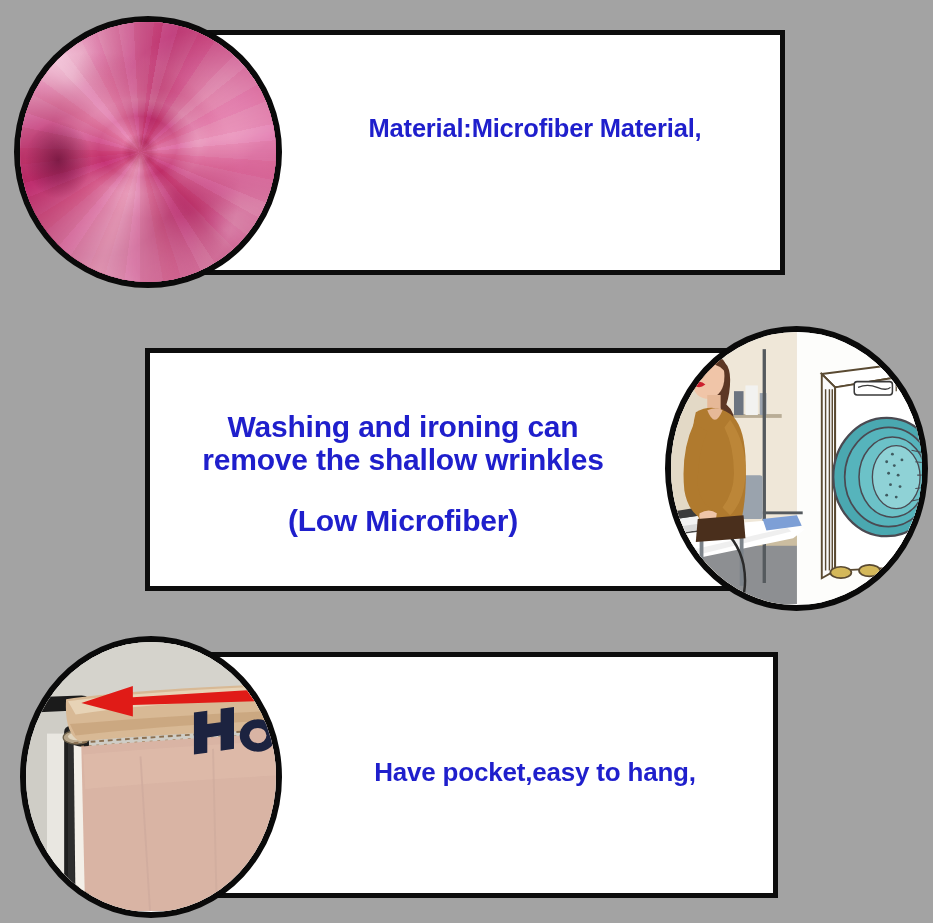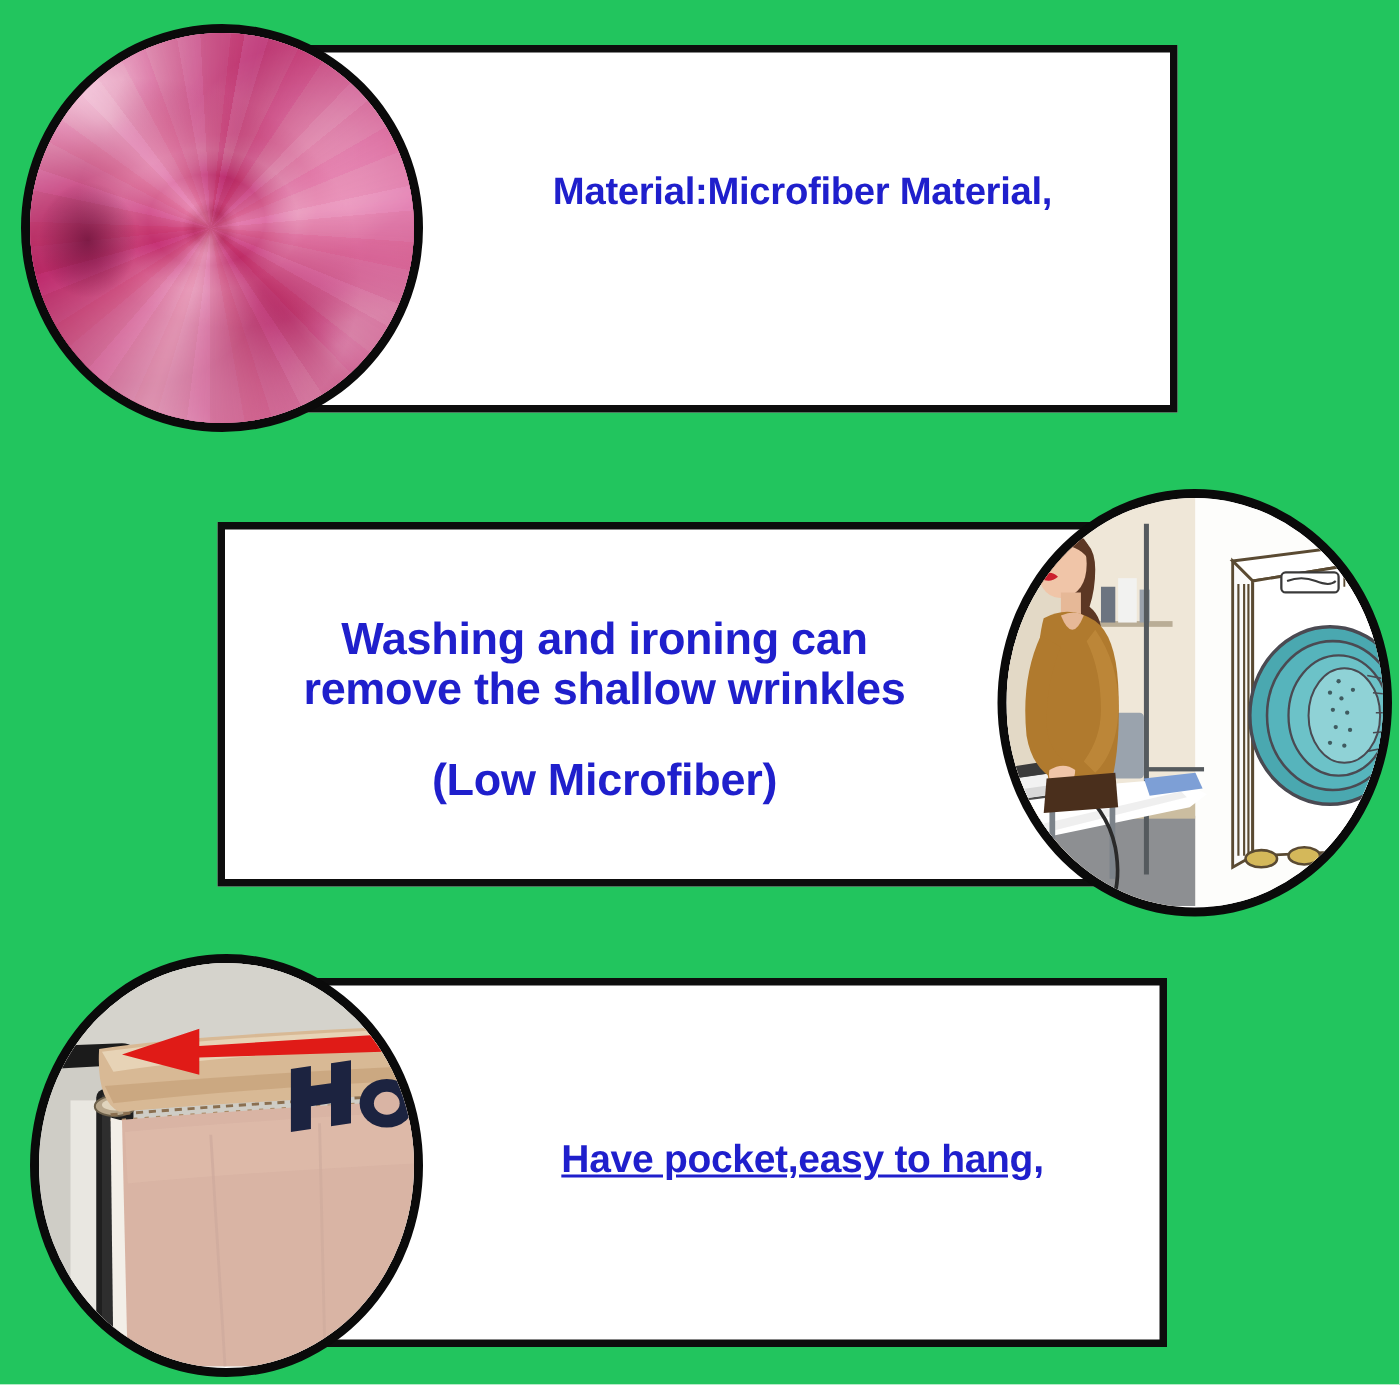--- a/index.html
+++ b/index.html
@@ -7,21 +7,21 @@
     width: 933px;
     height: 923px;
     background: #ffffff;
     font-family: "Liberation Sans", sans-serif;
     overflow: hidden;
   }
   .page {
     position: relative;
     width: 933px;
     height: 923px;
-    background: #22c55e;
+    background: #a3a3a3;
   }
 
   
   .panel { position: absolute; }
 
   .textbox {
     position: absolute;
     border: 5px solid #0d0d0d;
     background: #ffffff;
   }
@@ -107,21 +107,21 @@
     left: 168px; top: 396px; width: 470px; height: 155px;
     font-size: 30px; line-height: 33px;
   }
   #panel-2-text .gap { height: 28px; }
   #panel-2-circle { left: 665px; top: 326px; width: 263px; height: 285px; }
 
   
   #panel-3-box { left: 130px; top: 652px; width: 648px; height: 246px; }
   #panel-3-text {
     left: 300px; top: 718px; width: 470px; height: 140px;
-    font-size: 26px; line-height: 34px; text-decoration: underline;
+    font-size: 26px; line-height: 34px;
   }
   #panel-3-text .gap { height: 32px; }
   #panel-3-circle { left: 20px; top: 636px; width: 262px; height: 282px; }
 
   .photo-wrap { position: absolute; inset: 0; }
 </style>
 </head>
 <body>
 
 <div class="page">

